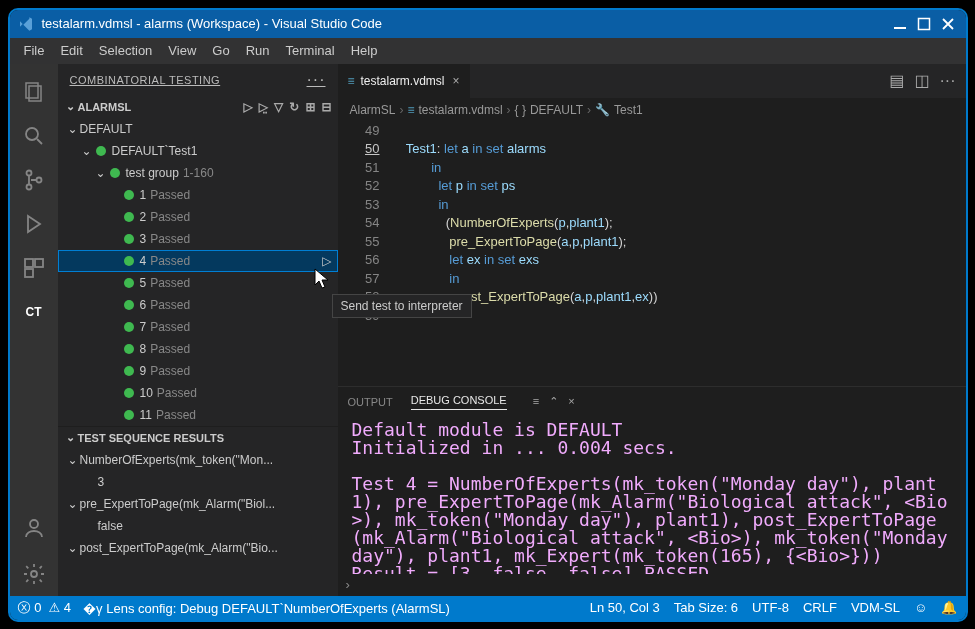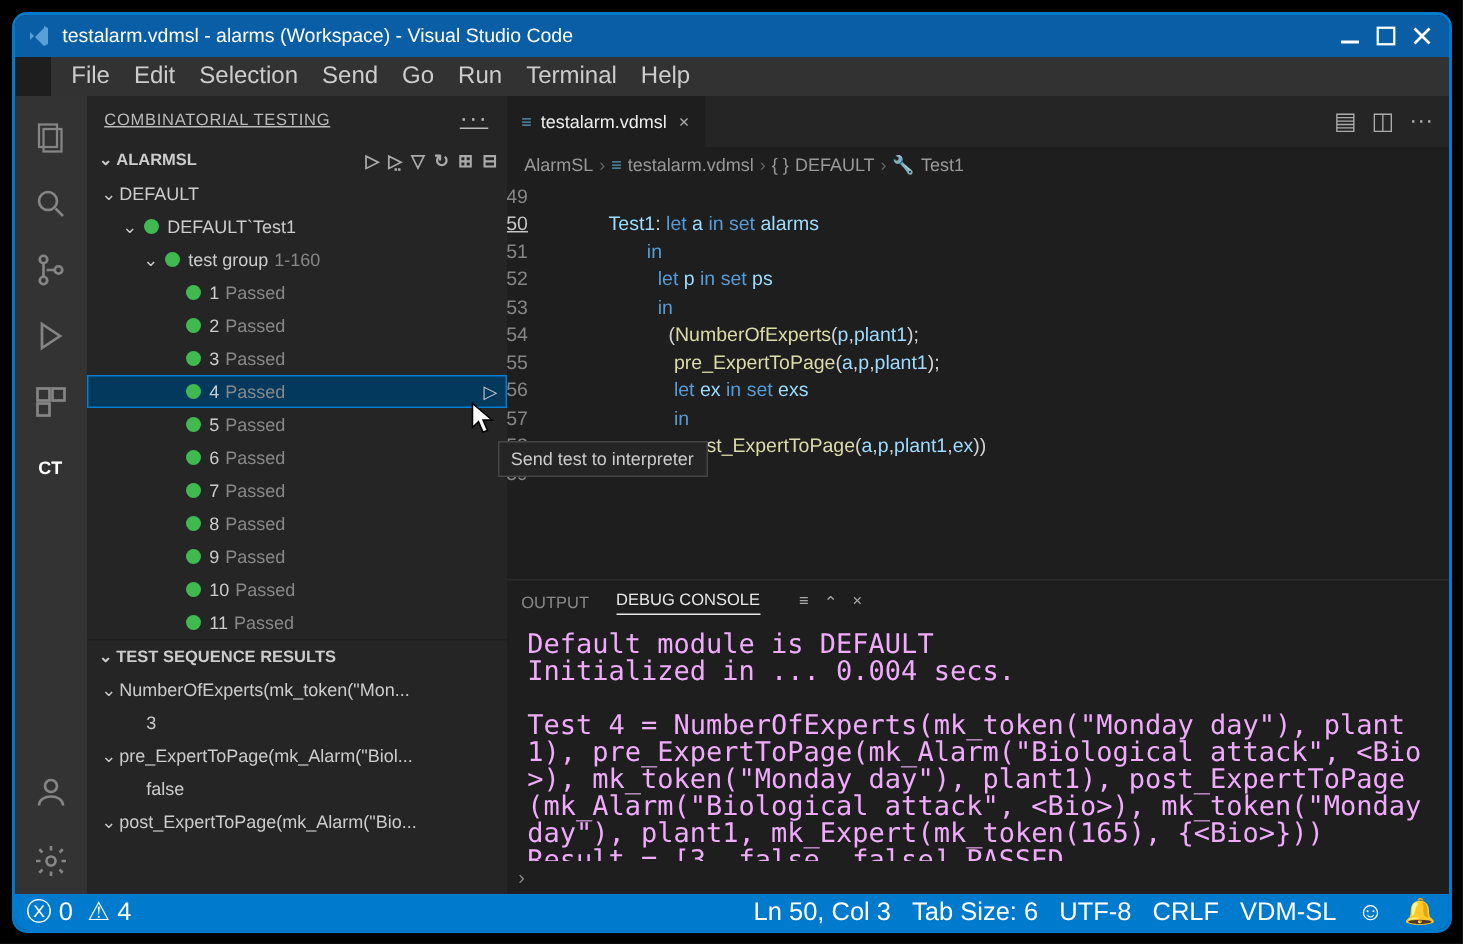--- a/index.html
+++ b/index.html
@@ -2,21 +2,21 @@
 <html><head>
 <meta charset="utf-8">
 <style>
 * { margin: 0; padding: 0; box-sizing: border-box; font-family: "Segoe UI", Arial, sans-serif; }
 body { background: #000; display: flex; align-items: center; justify-content: center; width: 975px; height: 629px; }
 .frame { width: 960px; height: 614px; border: 2px solid #007acc; border-radius: 10px; overflow: hidden; background: #1e1e1e; display: flex; flex-direction: column; }
 .titlebar { background: #0a5ea5; height: 28px; display: flex; align-items: center; padding: 0 8px; color: #fff; font-size: 13px; }
 .titlebar .vs-ic { width: 16px; height: 16px; margin-right: 8px; }
 .titlebar .spacer { flex: 1; }
 .titlebar .wbtn { width: 20px; height: 20px; margin-left: 4px; display:flex;align-items:center;justify-content:center; }
-.menubar { background: #323233; height: 26px; display: flex; align-items: center; padding: 0 6px; color: #ccc; font-size: 16px; margin-left: 24px; }
+.menubar { background: #323233; height: 26px; display: flex; align-items: center; padding: 0 6px; color: #ccc; font-size: 13px; }
 .menubar span { padding: 0 8px; cursor: default; }
 .main { flex: 1; display: flex; min-height: 0; }
 .activity { width: 48px; background: #333333; display: flex; flex-direction: column; align-items: center; padding-top: 6px; }
 .activity .aicon { width: 28px; height: 28px; margin: 8px 0; display:flex;align-items:center;justify-content:center; color:#858585; }
 .activity .aicon.active { color:#fff; }
 .activity .bottom { margin-top: auto; margin-bottom: 10px; }
 .side { width: 280px; background: #252526; color: #ccc; display: flex; flex-direction: column; font-size: 12px; min-width:0; }
 .side-hdr { height: 32px; display: flex; align-items: center; padding: 0 12px; color: #bbb; font-size: 11px; letter-spacing: .5px; text-decoration: underline; }
 .side-hdr .dots { margin-left: auto; font-size: 16px; letter-spacing: 1px; }
 .panel-hdr { height: 22px; display: flex; align-items: center; padding: 0 6px; font-weight: 700; font-size: 11px; }
@@ -34,36 +34,36 @@
 .results { border-top: 1px solid #1e1e1e; }
 .editor { flex: 1; display: flex; flex-direction: column; background: #1e1e1e; min-width: 0; }
 .tabs { height: 34px; background: #252526; display: flex; align-items: stretch; }
 .tab { display: flex; align-items: center; background: #1e1e1e; padding: 0 10px; color: #eee; font-size: 12px; border-right: 1px solid #252526; position:relative; }
 .tab .ic { margin-right: 6px; color: #519aba; }
 .tab .x { margin-left: 8px; color: #aaa; }
 .tabs .ractions { margin-left: auto; display: flex; align-items: center; gap: 10px; padding: 0 10px; color: #aaa; }
 .crumbs { height: 24px; display: flex; align-items: center; padding: 0 12px; font-size: 12px; color: #999; background:#1e1e1e; gap: 4px; }
 .crumbs .sep { color:#666; }
 .code { flex: 1; display: flex; font-family: Consolas, "Courier New", monospace; font-size: 13px; background: #1e1e1e; overflow: hidden; min-height:0; }
-.gutter { width: 54px; padding-right: 12px; color: #858585; user-select:none; }
+.gutter { width: 54px; text-align: right; padding-right: 12px; color: #858585; user-select:none; }
 .gutter div, .lines div { height: 18.5px; line-height: 18.5px; }
 .lines { flex: 1; color: #d4d4d4; white-space: pre; overflow:hidden; }
 .gutter .cur { color: #c6c6c6; text-decoration: underline; }
 .kw { color: #569cd6; }
 .id { color: #9cdcfe; }
 .fn { color: #dcdcaa; }
 .term { height: 210px; border-top: 1px solid #2d2d2d; display: flex; flex-direction: column; background:#1e1e1e; }
 .term-tabs { height: 30px; display: flex; align-items: center; padding: 0 10px; font-size: 11px; color: #888; gap: 18px; }
 .term-tabs .on { color: #e7e7e7; border-bottom: 1px solid #e7e7e7; padding-bottom:3px; }
 .term-tabs .filter { margin-left: auto; }
 .term-tabs input { background: #1e1e1e; border: none; color: #ccc; font-size: 11px; width: 250px; outline: none; padding: 4px 6px; }
 .term-tabs .ticons { color:#aaa; display:flex; gap:10px; margin-left:8px;}
 .term-body { flex: 1; padding: 4px 14px; font-family: Consolas, monospace; font-size: 18px; color: #f0abfc; overflow: hidden; line-height: 18px; white-space: pre-wrap; word-break: break-all; }
 .term-input { height: 22px; background: #1e1e1e; color: #ccc; padding: 0 8px; display:flex; align-items:center; font-size:13px; color:#888;}
-.status { height: 24px; background: #007acc; color: #fff; display: flex; align-items: center; font-size: 17px; padding: 0 8px; gap: 12px; }
+.status { height: 24px; background: #007acc; color: #fff; display: flex; align-items: center; font-size: 13px; padding: 0 8px; gap: 12px; }
 .status .r { margin-left: auto; display: flex; gap: 14px; align-items:center; }
 .tooltip { position: absolute; background: #252526; border: 1px solid #454545; color: #ccc; padding: 4px 8px; font-size: 12px; z-index: 50; }
 .cursor-img { position:absolute; z-index:60; }
 svg { display: block; }
 </style>
 </head>
 <body>
 
 <div class="frame" style="position:relative;">
   <div class="titlebar">
@@ -86,21 +86,21 @@
         <svg width="14" height="14">
           <path d="M2 2l10 10M12 2L2 12" stroke="#fff" stroke-width="1.8"></path>
         </svg>
       </span>
   </div>
 
   <div class="menubar">
     <span>File</span>
     <span>Edit</span>
     <span>Selection</span>
-    <span>Send</span>
+    <span>View</span>
     <span>Go</span>
     <span>Run</span>
     <span>Terminal</span>
     <span>Help</span>
   </div>
 
   <div class="main">
     <div class="activity">
       <div class="aicon">
           <svg width="24" height="24" viewBox="0 0 24 24" fill="none" stroke="currentColor" stroke-width="1.5">
@@ -345,20 +345,21 @@
 Result = [3, false, false] PASSED
 
 Session disconnected.</div>
         <div class="term-input">›</div>
       </div>
     </div>
   </div>
 
   <div class="status">
     <span>ⓧ <span>0</span>&nbsp; ⚠ <span>4</span></span>
+    <span>�γ <span>Lens config: Debug DEFAULT`NumberOfExperts (AlarmSL)</span></span>
     <span class="r">
       <span>Ln 50, Col 3</span>
       <span>Tab Size: 6</span>
       <span>UTF-8</span>
       <span>CRLF</span>
       <span>VDM-SL</span>
       <span>☺</span>
       <span>🔔</span>
     </span>
   </div>

